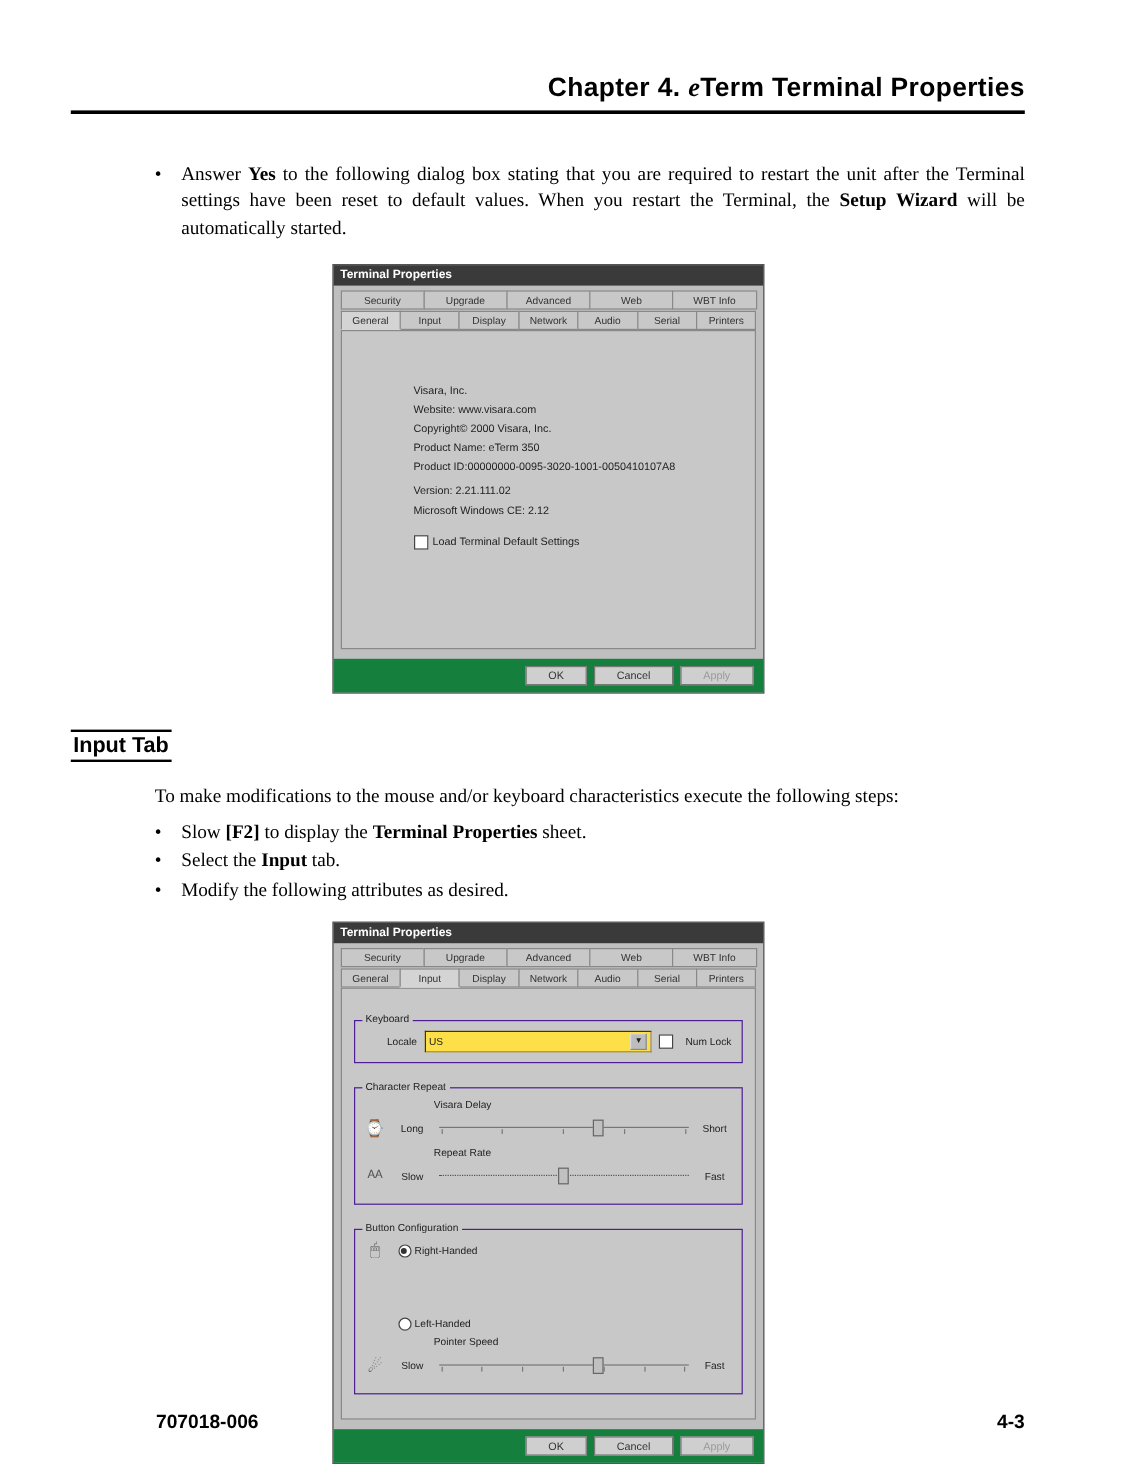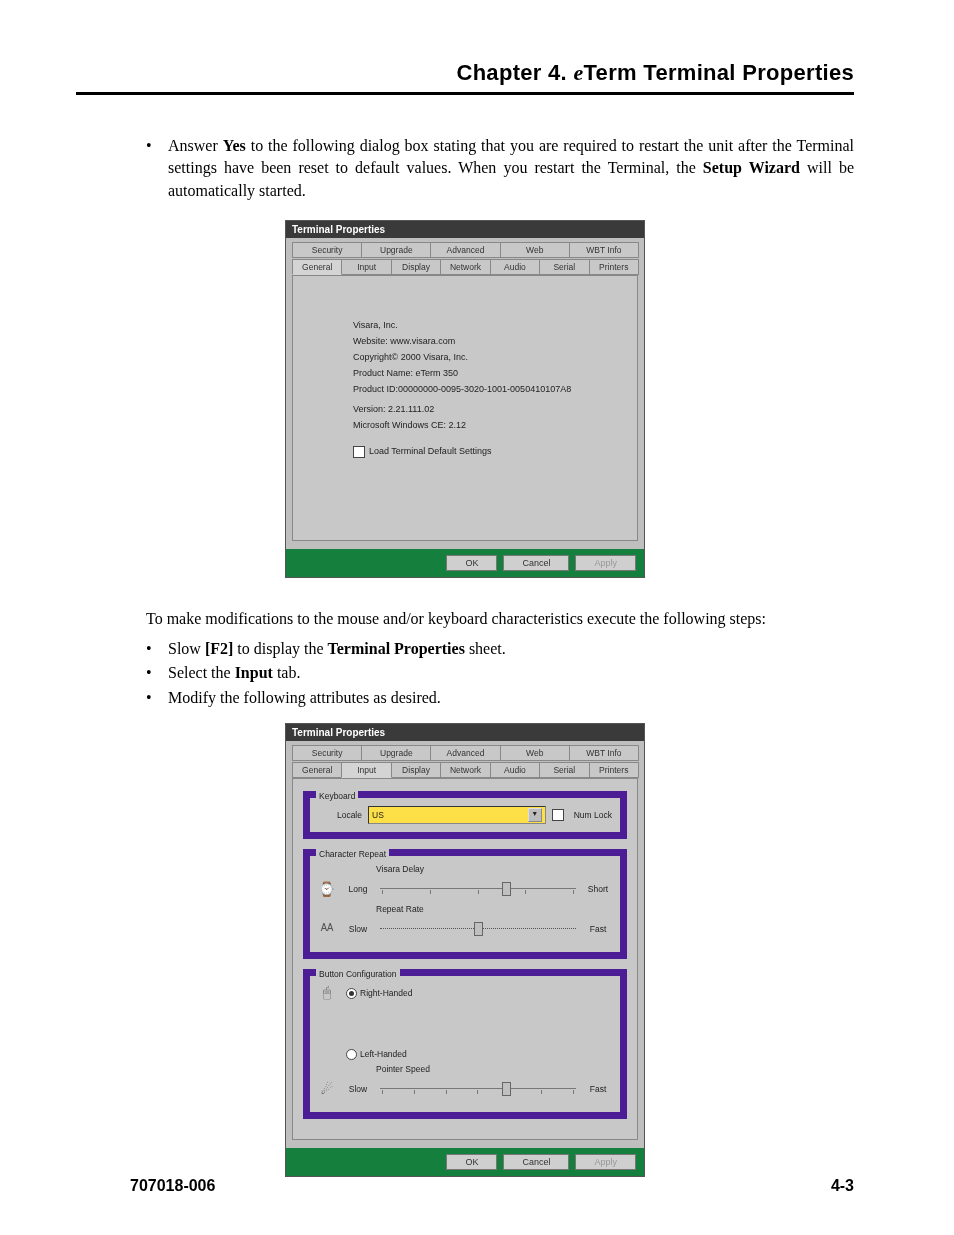--- a/index.html
+++ b/index.html
@@ -7,21 +7,21 @@
   padding: 0;
   background: #fff;
   font-family: "Times New Roman", Times, serif;
   color: #000;
   width: 954px;
   height: 1235px;
   position: relative;
   box-sizing: border-box;
 }
 .page {
-  padding: 60px 100px 50px 76px;
+  padding: 60px 100px 50px 59px;
   box-sizing: border-box;
   height: 100%;
   position: relative;
 }
 .chapter-header {
   text-align: right;
   font-family: Arial, Helvetica, sans-serif;
   font-weight: bold;
   font-size: 22px;
   padding-bottom: 6px;
@@ -156,22 +156,22 @@
   background: #c8c8c8;
   padding: 6px 10px 10px 10px;
   min-height: 260px;
   font-size: 9px;
   font-family: Tahoma, Arial, sans-serif;
   color: #222;
   margin-top: -1px;
   position: relative;
 }
 .groupbox {
-  border: 7px solid #4c1d95;
-  margin: 6px 0 10px 0;
+  border: 1px solid #4c1d95;
+  margin: 20px 0 10px 0;
   padding: 8px 8px 8px 8px;
   position: relative;
 }
 .groupbox .legend {
   position: absolute;
   top: -7px;
   left: 6px;
   background: #c8c8c8;
   padding: 0 3px;
   font-size: 8.5px;
@@ -337,20 +337,21 @@
         </div>
       </div>
     </div>
     <div class="dlg-buttons">
       <div class="dlg-btn">OK</div>
       <div class="dlg-btn">Cancel</div>
       <div class="dlg-btn disabled">Apply</div>
     </div>
   </div>
 
+  <div><span class="section-head">Input Tab</span></div>
 
   <div class="body-text" style="margin-bottom:8px;">To make modifications to the mouse and/or keyboard characteristics execute the following steps:</div>
 
   <div class="bullet-block">
     <div class="bullet-row">
       <div class="bullet-dot">•</div>
       <div class="bullet-text">
         <span>Slow </span><span class="bold">[F2]</span><span> to display the </span><span class="bold">Terminal Properties</span><span> sheet.</span>
       </div>
     </div>

